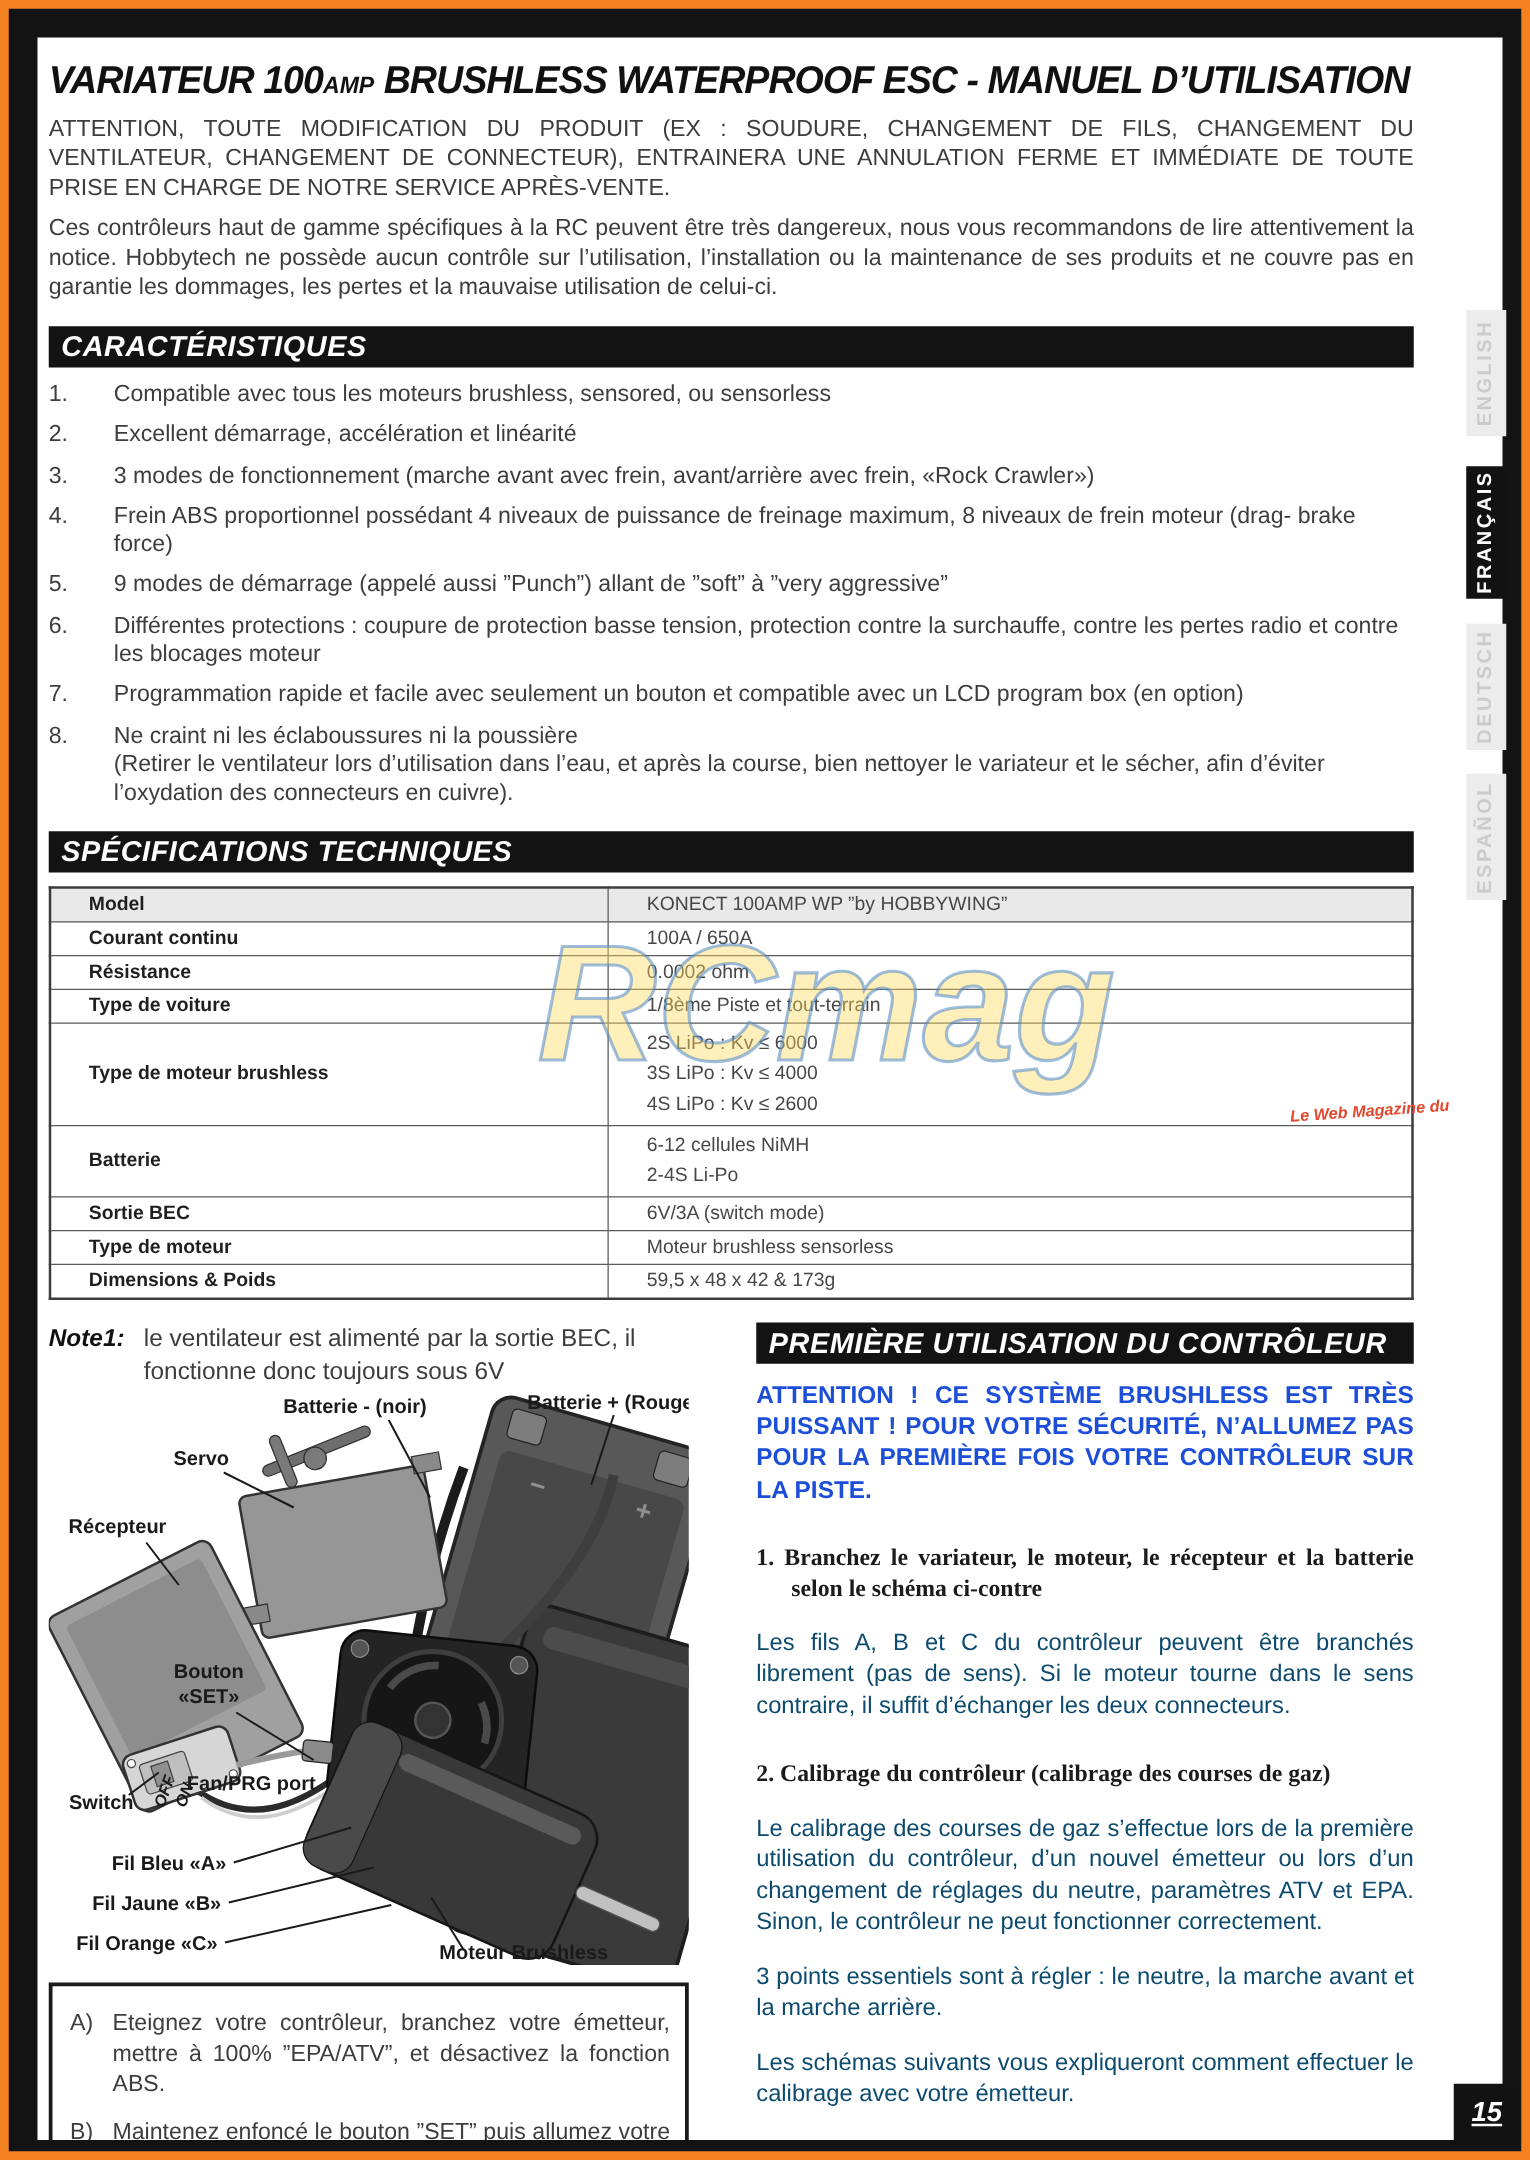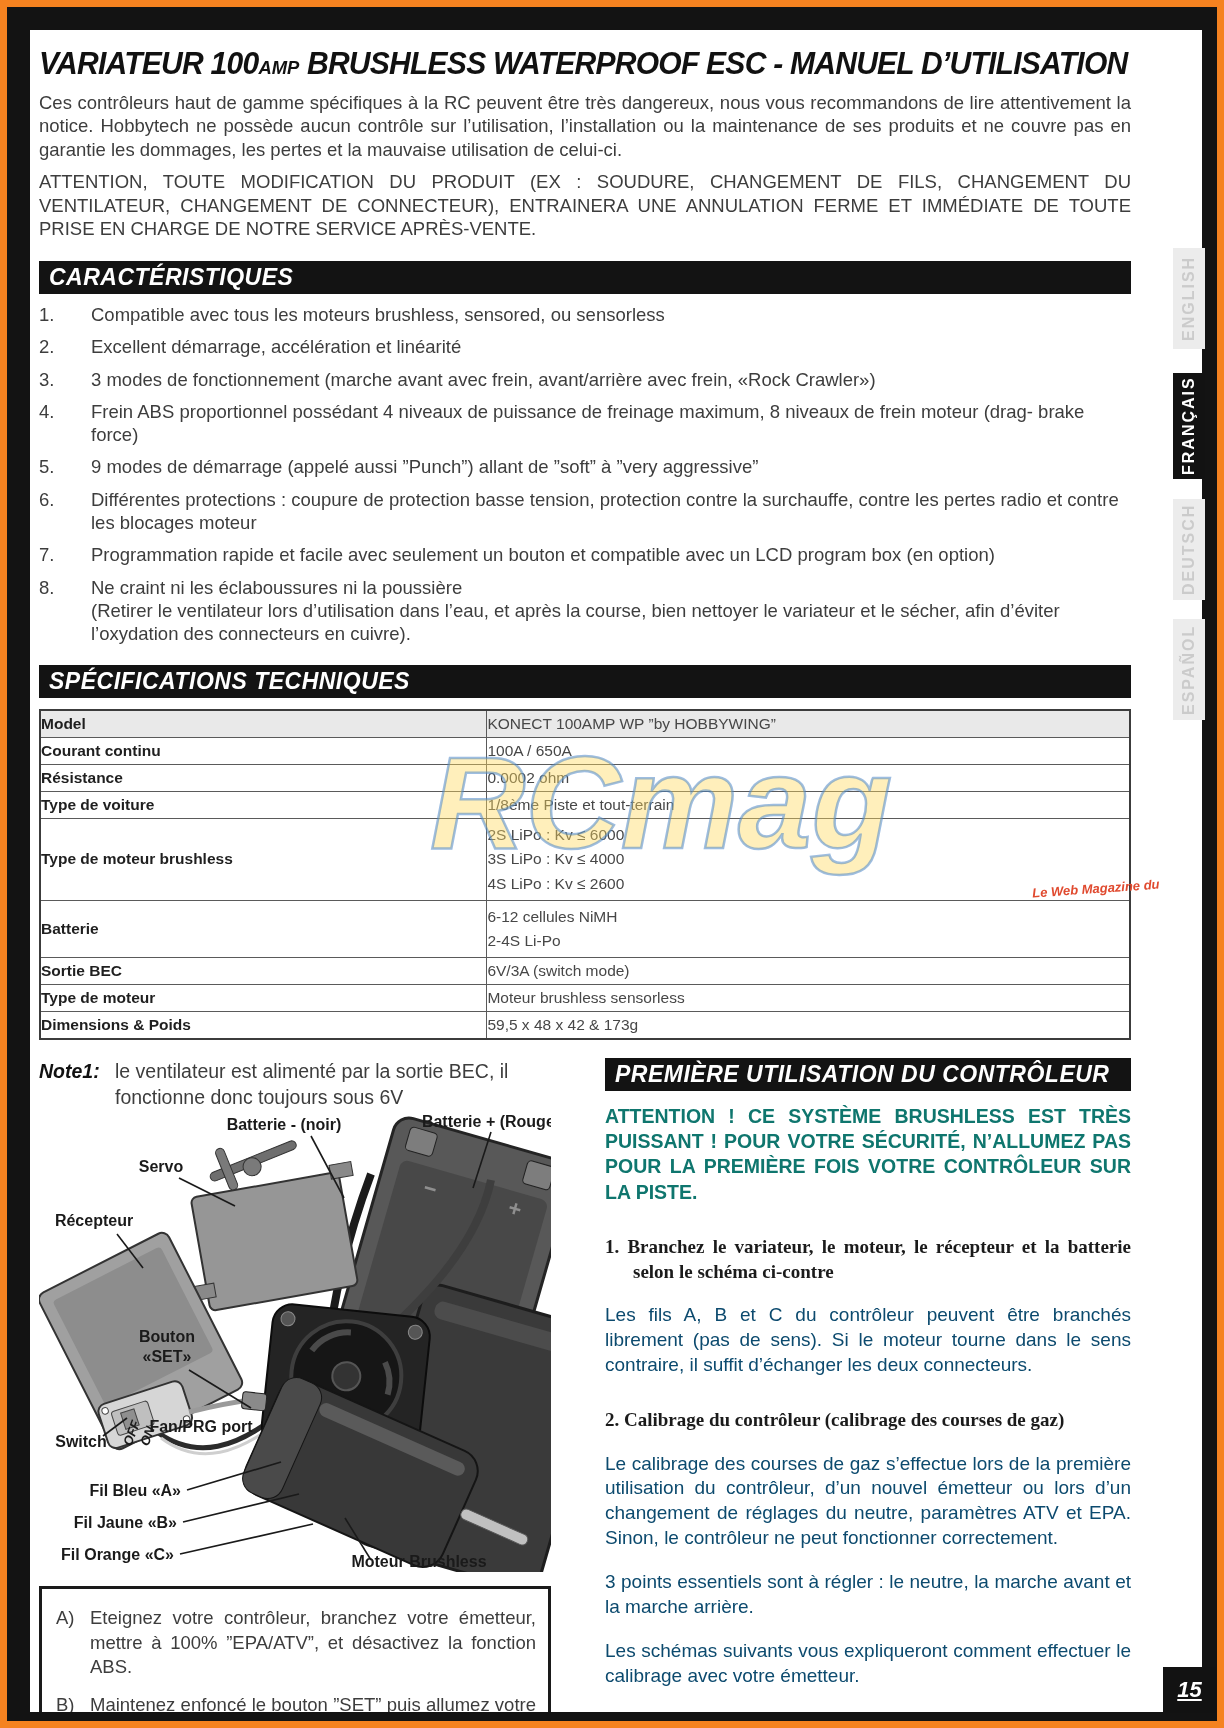--- a/index.html
+++ b/index.html
@@ -26,21 +26,21 @@
     background:#131313;color:#fff;font-style:italic;font-weight:bold;
     font-size:23px;line-height:30px;padding:1px 10px 2px 10px;margin-top:20px;
     letter-spacing:.5px;
   }
 
   .feat{display:flex;font-size:18.5px;line-height:1.26;color:#3d3d3d;margin-top:9px;}
   .feat .num{width:52px;flex:none;}
   .feat .body{flex:1;}
 
   table.spec{width:100%;border-collapse:collapse;border:2px solid #3c3c3c;margin-top:11px;font-size:15.5px;}
-  table.spec td{border:1px solid #5a5a5a;padding:4px 0;vertical-align:middle;}
+  table.spec td{border:1px solid #5a5a5a;padding:4px 30px;vertical-align:middle;}
   td.lbl{width:41%;font-weight:bold;color:#1f1f1f;}
   td.val{color:#474747;}
   tr.hdr td{background:#e9e9e9;}
   .vline{line-height:1.55;}
 
   .bottom{display:flex;margin-top:14px;}
   .col-left{width:512px;flex:none;}
   .col-right{flex:1;margin-left:54px;min-width:0;}
 
   .note1{font-size:19.5px;line-height:1.35;color:#3d3d3d;display:flex;margin-top:4px;}
@@ -50,21 +50,21 @@
   .dlabel{font-weight:bold;font-size:16px;fill:#1a1a1a;}
   .dlabel-sm{font-weight:bold;font-size:13px;fill:#1a1a1a;font-style:italic;}
   .leader{stroke:#1a1a1a;stroke-width:1.6;fill:none;}
 
   .ab-box{border:3px solid #1a1a1a;margin-top:14px;padding:17px 12px 16px 14px;}
   .ab-item{display:flex;font-size:18.5px;line-height:1.32;color:#3d3d3d;}
   .ab-item + .ab-item{margin-top:14px;}
   .ab-item .tag{width:34px;flex:none;}
   .ab-item .txt{flex:1;text-align:justify;}
 
-  .warning{font-weight:bold;font-size:19.5px;line-height:1.3;color:#0f766e;text-align:justify;margin-top:13px;}
+  .warning{font-weight:bold;font-size:19.5px;line-height:1.3;color:#1d4ed8;text-align:justify;margin-top:13px;}
   .step-head{font-weight:bold;font-size:19px;line-height:1.3;color:#1b1b1b;margin-top:30px;padding-left:28px;text-indent:-28px;text-align:justify;font-family:Liberation Serif, serif;}
   .step-para{font-size:19px;line-height:1.31;color:#0c4a6e;text-align:justify;margin-top:9px;}
 
   .figures{display:flex;margin-top:24px;margin-left:-46px;align-items:flex-start;}
   .fig{text-align:center;}
   .figtext{font-weight:bold;fill:#1a1a1a;}
 
   .lang-tabs{position:absolute;left:1173px;top:248px;width:32px;}
   .tab{
     width:32px;height:101px;background:#ececec;color:#cbcbcb;
@@ -90,22 +90,22 @@
 </style>
 </head>
 <body>
 
 <div class="frame"></div>
 <div class="page">
 
   <div class="content">
     <h1 class="title"><span>VARIATEUR 100</span><span class="amp">AMP</span><span> BRUSHLESS WATERPROOF ESC - MANUEL D’UTILISATION</span></h1>
 
+    <p class="intro-p">ATTENTION, TOUTE MODIFICATION DU PRODUIT (EX : SOUDURE, CHANGEMENT DE FILS, CHANGEMENT DU VENTILATEUR, CHANGEMENT DE CONNECTEUR), ENTRAINERA UNE ANNULATION FERME ET IMMÉDIATE DE TOUTE PRISE EN CHARGE DE NOTRE SERVICE APRÈS-VENTE.</p>
     <p class="intro-p">Ces contrôleurs haut de gamme spécifiques à la RC peuvent être très dangereux, nous vous recommandons de lire attentivement la notice. Hobbytech ne possède aucun contrôle sur l’utilisation, l’installation ou la maintenance de ses produits et ne couvre pas en garantie les dommages, les pertes et la mauvaise utilisation de celui-ci.</p>
-    <p class="intro-p">ATTENTION, TOUTE MODIFICATION DU PRODUIT (EX : SOUDURE, CHANGEMENT DE FILS, CHANGEMENT DU VENTILATEUR, CHANGEMENT DE CONNECTEUR), ENTRAINERA UNE ANNULATION FERME ET IMMÉDIATE DE TOUTE PRISE EN CHARGE DE NOTRE SERVICE APRÈS-VENTE.</p>
 
     <div class="banner">CARACTÉRISTIQUES</div>
 
     <div>
       <div class="feat">
           <span class="num">1.</span>
           <span class="body">Compatible avec tous les moteurs brushless, sensored, ou sensorless</span>
         </div>
       <div class="feat">
           <span class="num">2.</span>

